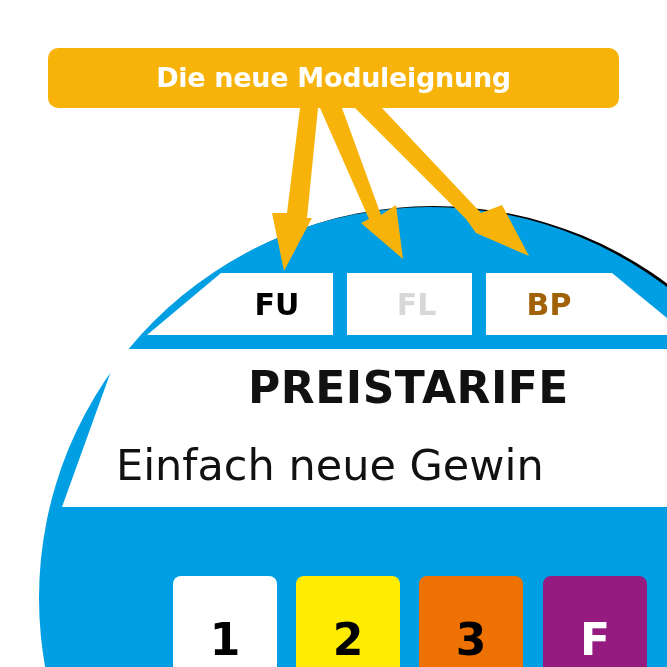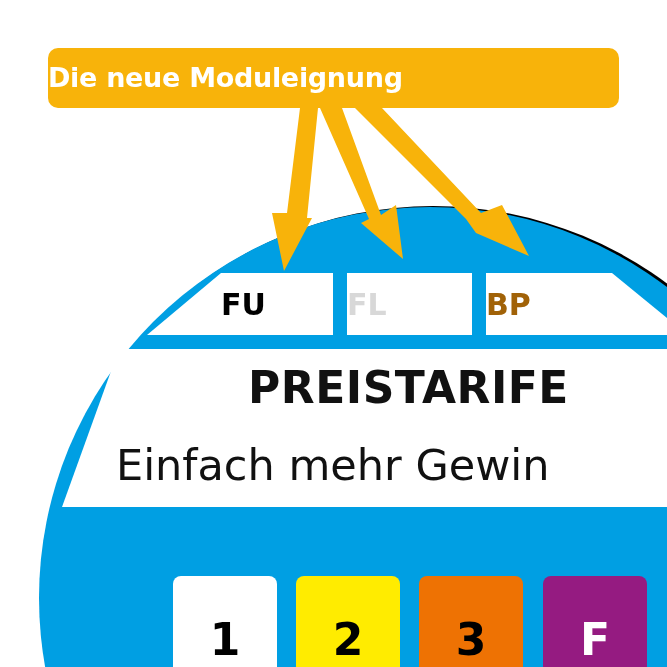--- a/index.html
+++ b/index.html
@@ -1,20 +1,20 @@
 <!DOCTYPE html>
 <html><head>
   <meta charset="utf-8">
   <style>
     html, body { margin: 0; padding: 0; }
     body { width: 667px; height: 667px; overflow: hidden; background: #ffffff; position: relative; font-family: "DejaVu Sans", "Liberation Sans", sans-serif; }
     #stage { position: absolute; left: 0; top: 0; width: 667px; height: 667px; }
     .txt { position: absolute; white-space: nowrap; }
-    .banner-label { left: 48px; top: 48px; width: 571px; height: 60px; line-height: 60px; color: #ffffff; font-weight: bold; font-size: 27px; letter-spacing: -0.3px; }
-    .mod { top: 275px; height: 60px; line-height: 60px; font-weight: bold; font-size: 30px; }
+    .banner-label { left: 48px; top: 48px; width: 571px; height: 60px; line-height: 60px; text-align: center; color: #ffffff; font-weight: bold; font-size: 27px; letter-spacing: -0.3px; }
+    .mod { top: 275px; height: 60px; line-height: 60px; font-weight: bold; font-size: 30px; text-align: center; }
     .mod-fu { left: 221px; width: 112px; color: #000000; }
     .mod-fl { left: 347px; width: 139px; color: #d8d8d8; }
     .mod-bp { left: 486px; width: 126px; color: #a16207; }
     .title { left: 60px; width: 667px; top: 362px; text-align: center; font-weight: bold; font-size: 44px; color: #111111; letter-spacing: 0.5px; padding-left: 0; }
     .subtitle { left: 116px; top: 440px; font-size: 43px; color: #111111; }
     .subtitle b { font-weight: normal; }
     .tier { position: absolute; top: 576px; width: 104px; height: 110px; border-radius: 8px; text-align: center; font-weight: bold; font-size: 44px; line-height: 40px; padding-top: 44px; box-sizing: border-box; }
   </style>
 </head>
 <body>
@@ -44,21 +44,21 @@
 </svg>
 
 <div class="txt banner-label">Die neue Moduleignung</div>
 
 <div class="txt mod mod-fu">FU</div>
 <div class="txt mod mod-fl">FL</div>
 <div class="txt mod mod-bp">BP</div>
 
 <div class="txt title" style="left:0;width:817px;">PREISTARIFE</div>
 <div class="txt subtitle">
-  <span>Einfach mehr </span><b>Gewin</b>
+  <span>Einfach neue </span><b>Gewin</b>
 </div>
 
 <div class="tier" style="left:173px;background:#ffffff;color:#000000;">
   <span>1</span>
 </div>
 <div class="tier" style="left:296px;background:#ffec00;color:#000000;">
   <span>2</span>
 </div>
 <div class="tier" style="left:419px;background:#ee7203;color:#000000;">
   <span>3</span>

